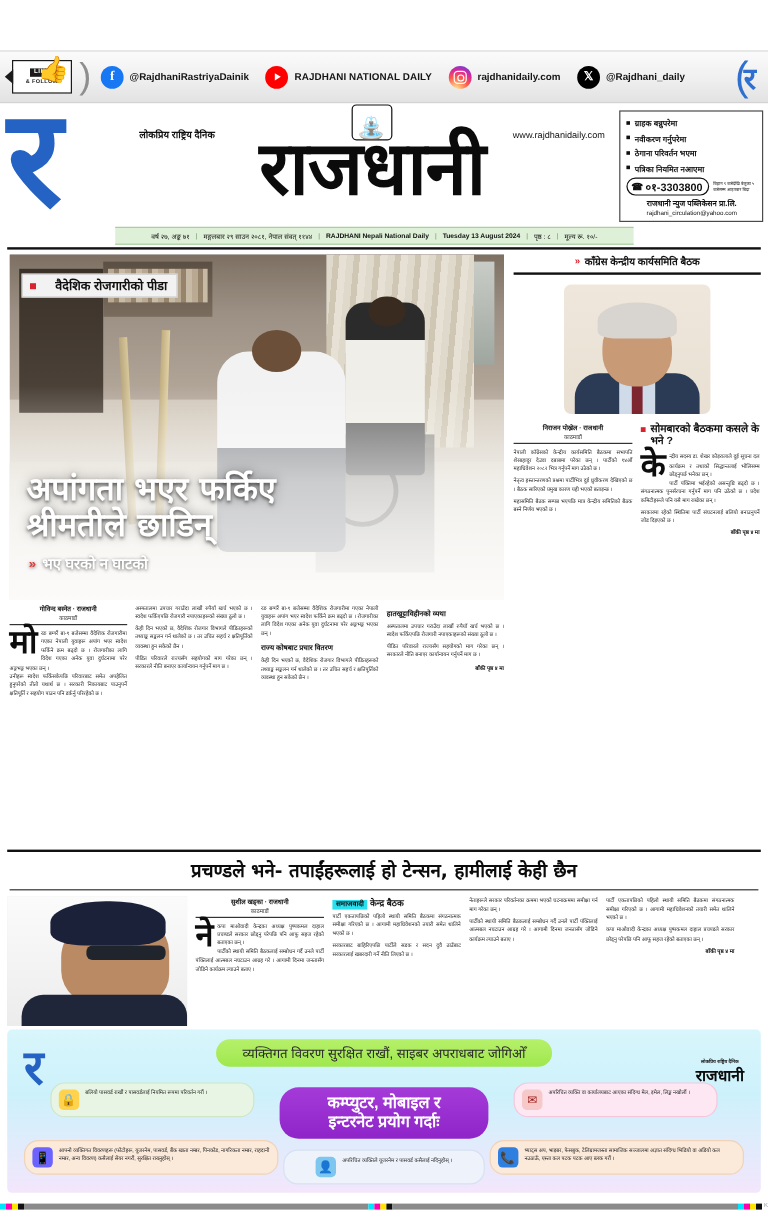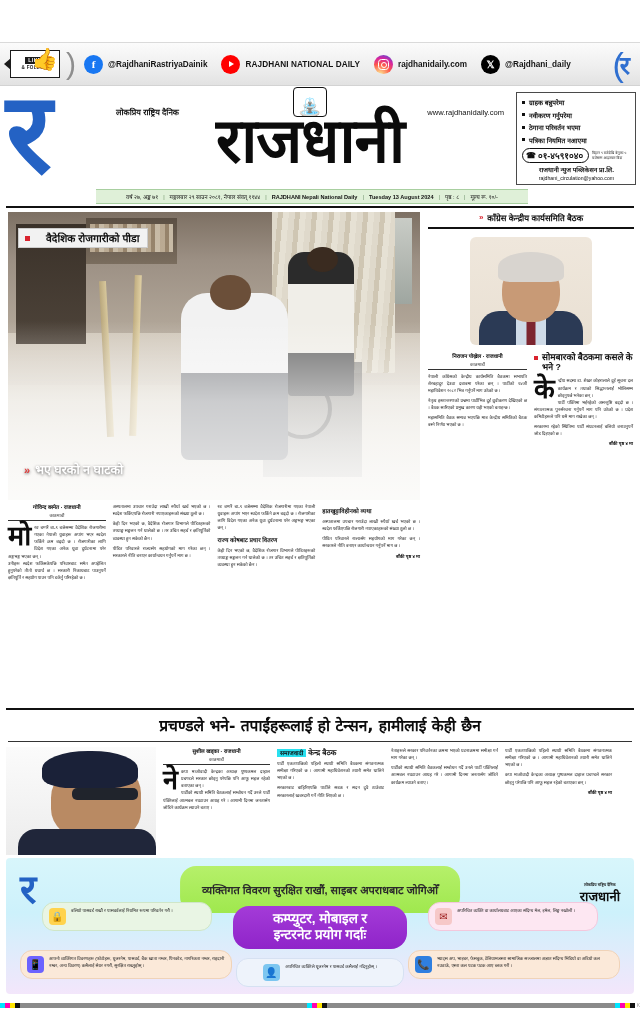--- a/index.html
+++ b/index.html
@@ -241,21 +241,21 @@
     border-radius:4px; overflow:hidden; }
   .ad-r { position:absolute; left:14px; top:16px; font-size:40px; font-weight:bold;
     color:#2462c4; font-family:"Liberation Serif",serif; line-height:.8; }
   .ad-brand { position:absolute; right:14px; top:24px; text-align:center; }
   .ad-brand-sm { font-size:4px; color:#111; font-weight:bold; }
   .ad-brand-lg { font-size:13px; font-weight:bold; color:#0b0b0b;
     font-family:"DejaVu Sans",sans-serif; }
   .ad-title {
     position:absolute; left:50%; top:8px; transform:translateX(-50%);
     background:linear-gradient(180deg,#b6f06a,#9fe84e); border-radius:16px;
-    padding:16px 22px; font-size:11px; font-weight:bold; color:#2b2b2b; white-space:nowrap;
+    padding:4px 22px; font-size:11px; font-weight:normal; color:#2b2b2b; white-space:nowrap;
   }
   .ad-center {
     position:absolute; left:50%; top:48px; transform:translateX(-50%);
     background:linear-gradient(180deg,#a43bd8,#8f24c9); border-radius:16px;
     padding:5px 14px; text-align:center; color:#fff; font-weight:bold;
     font-size:13.5px; line-height:1.22; width:174px;
   }
   .ad-box { position:absolute; border-radius:12px; padding:5px 6px;
     display:flex; gap:5px; align-items:flex-start; }
   .ad-b1 { left:36px; top:44px; width:170px; background:#e9f5e4; border:1px solid #cfe6c8; }
@@ -336,21 +336,21 @@
     </div>
 
     <div class="contact-box">
       <div class="cb-li">ग्राहक बन्नुपरेमा</div>
       <div class="cb-li">नवीकरण गर्नुपरेमा</div>
       <div class="cb-li">ठेगाना परिवर्तन भएमा</div>
       <div class="cb-li">पत्रिका नियमित नआएमा</div>
       <div class="cb-phone-row">
         <span class="cb-phone">
           <span class="ph">☎</span>
-          <span>०१-४५९१०४०</span>
+          <span>०१-3303800</span>
         </span>
         <span class="cb-note">बिहान ९ बजेदेखि
 बेलुका ५ बजेसम्म
 आइतबार बिदा</span>
       </div>
       <div class="cb-co">राजधानी न्युज पब्लिकेसन प्रा.लि.</div>
       <div class="cb-mail">rajdhani_circulation@yahoo.com</div>
     </div>
   </div>
 
@@ -387,20 +387,24 @@
       <div class="ph-person"></div>
         <div class="ph-head"></div>
       <div class="ph-crutch1"></div>
         <div class="ph-crutch2"></div>
       <div class="ph-haze"></div>
     </div>
     <div class="tag-pill">
       <span class="sq"></span>
       <span>वैदेशिक रोजगारीको पीडा</span>
     </div>
+    <div class="lead-hl">
+      <div>अपांगता भएर फर्किए</div>
+      <div>श्रीमतीले छाडिन्</div>
+    </div>
     <div class="lead-sub">
       <span class="arw">»</span>
       <span>भए घरको न घाटको</span>
     </div>
   </div>
 
   <div class="lead-body">
     <div class="lb-col">
       <div class="byline">
         <div class="by-name">गोविन्द बस्नेत · राजधानी</div>

